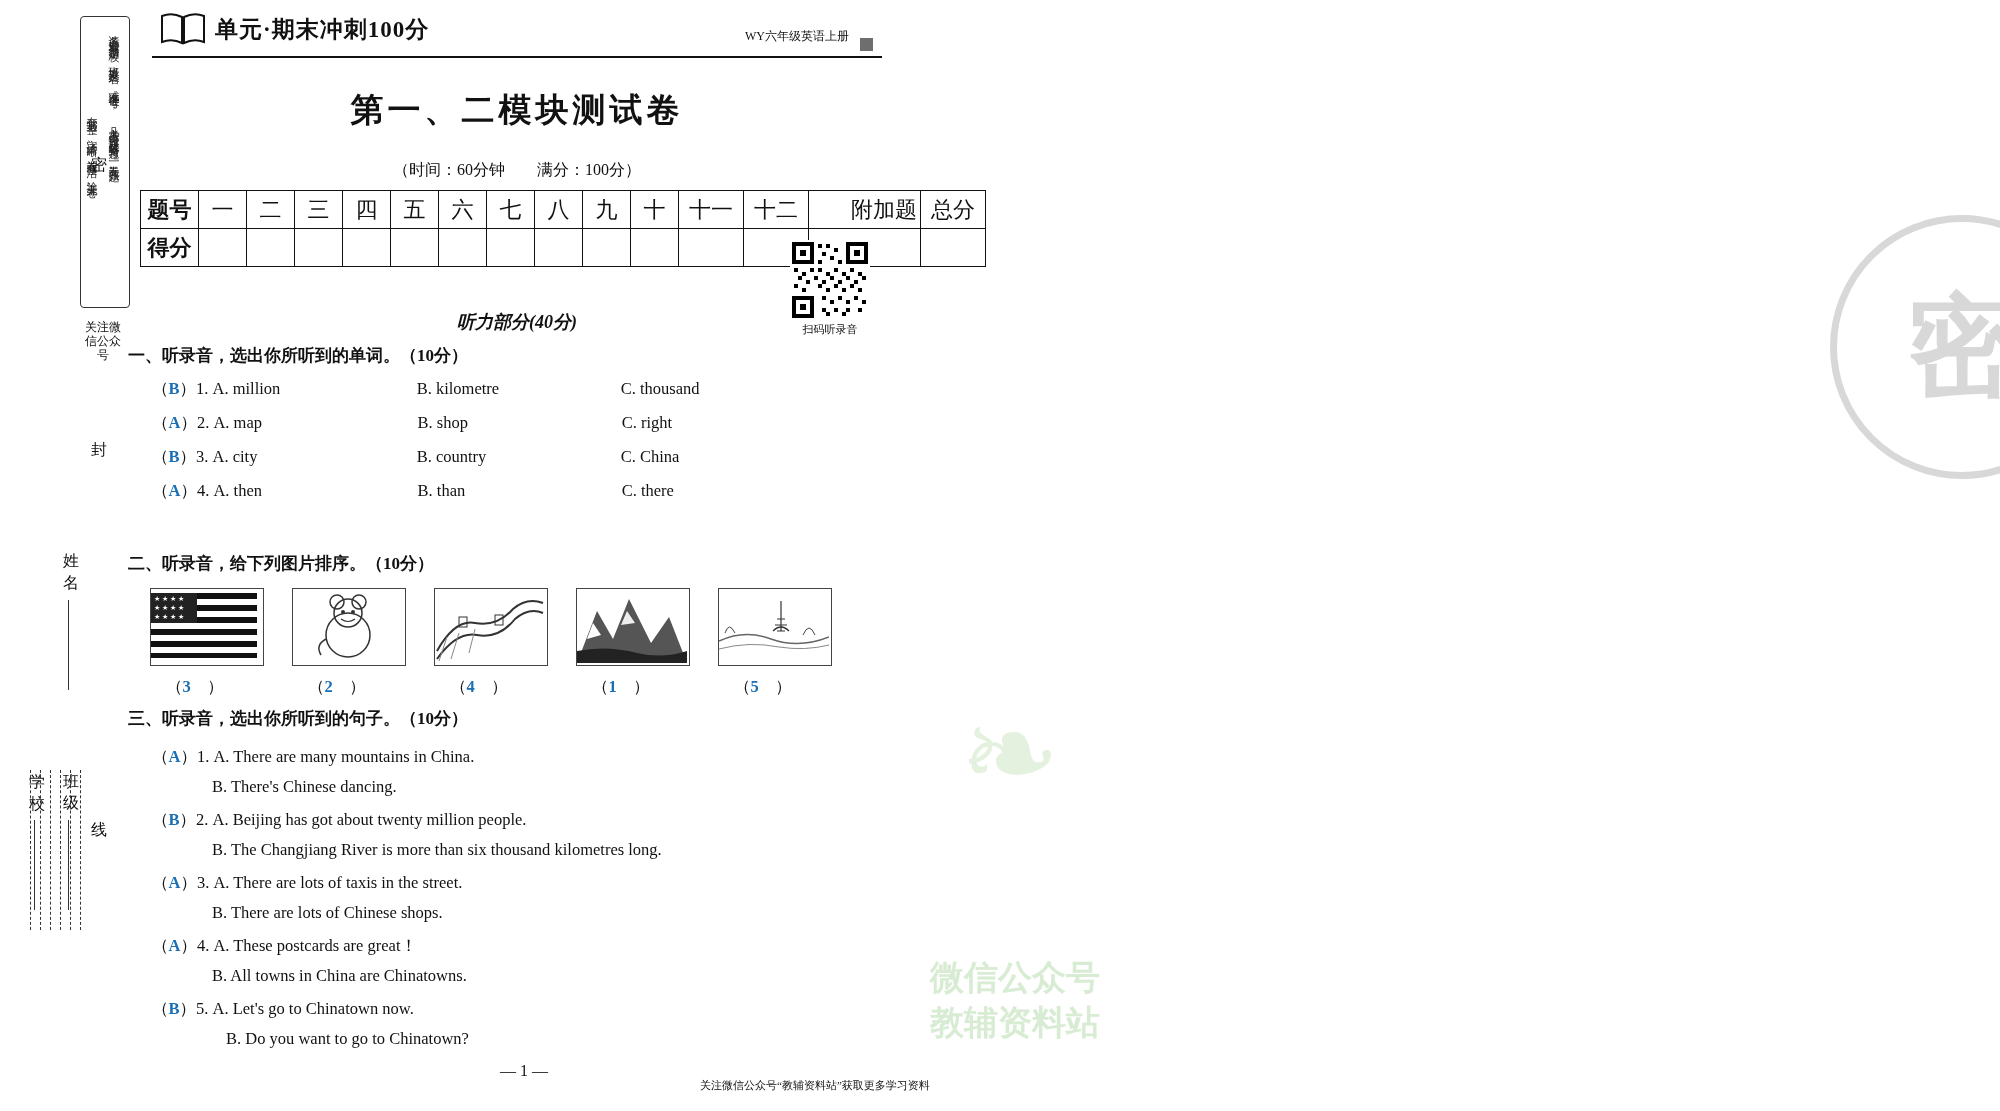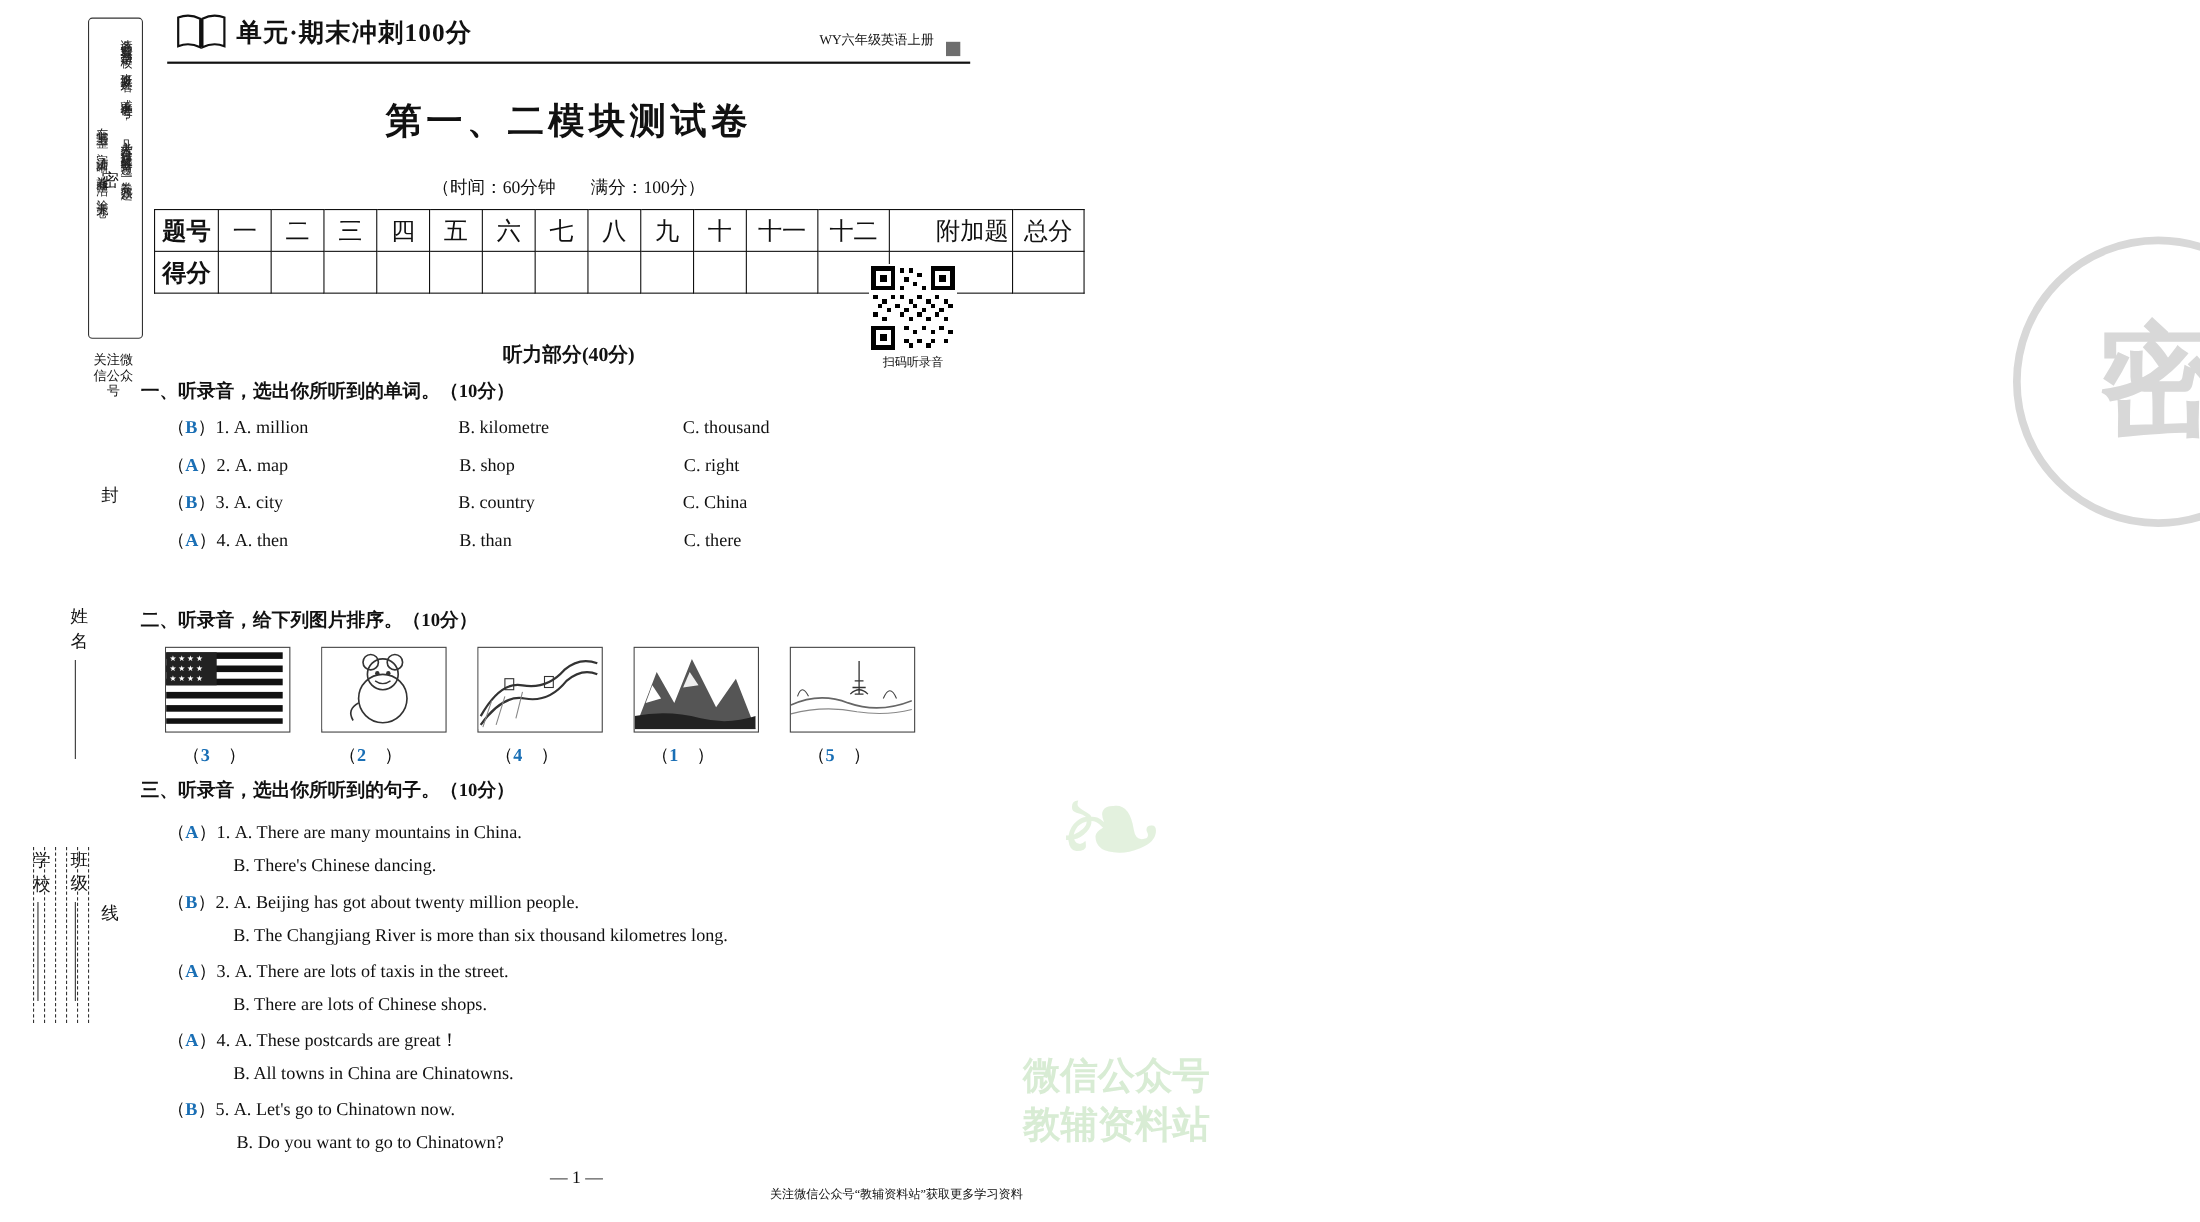--- a/index.html
+++ b/index.html
@@ -130,21 +130,21 @@
         <td class="c"></td>
         <td class="c"></td>
         <td class="w"></td>
         <td class="w"></td>
         <td class="w2"></td>
         <td class="w"></td>
       </tr>
     </tbody>
       </table>
 
-    <div class="sect-center" style="left:152px;top:310px;">听力部分(40分)</div>
+    <div class="sect-center" style="left:152px;top:310px;font-style:italic;">听力部分(40分)</div>
 
     <svg class="qr" viewBox="0 0 40 40" shape-rendering="crispEdges">
       <rect width="40" height="40" fill="#fff"></rect>
       <g fill="#000">
         <rect x="1" y="1" width="11" height="11"></rect>
           <rect x="3" y="3" width="7" height="7" fill="#fff"></rect>
           <rect x="5" y="5" width="3" height="3"></rect>
         <rect x="28" y="1" width="11" height="11"></rect>
           <rect x="30" y="3" width="7" height="7" fill="#fff"></rect>
           <rect x="32" y="5" width="3" height="3"></rect>
@@ -324,21 +324,21 @@
     <div class="line" style="left:212px;top:903px;">B. There are lots of Chinese shops.</div>
 
     <div class="line" style="left:152px;top:935px;">
       （<span class="ans">A</span>）<span>4.</span> <span>A. These postcards are great！</span>
     </div>
     <div class="line" style="left:212px;top:966px;">B. All towns in China are Chinatowns.</div>
 
     <div class="line" style="left:152px;top:998px;">
       （<span class="ans">B</span>）<span>5.</span> <span>A. Let's go to Chinatown now.</span>
     </div>
-    <div class="line" style="left:215px;top:1029px;">B. Do you want to go to Chinatown?</div>
+    <div class="line" style="left:226px;top:1029px;">B. Do you want to go to Chinatown?</div>
 
     <div class="pgnum" style="left:500px;top:1062px;">— 1 —</div>
   </div>
 
   <div class="right-page">
 
     
     
     
     

